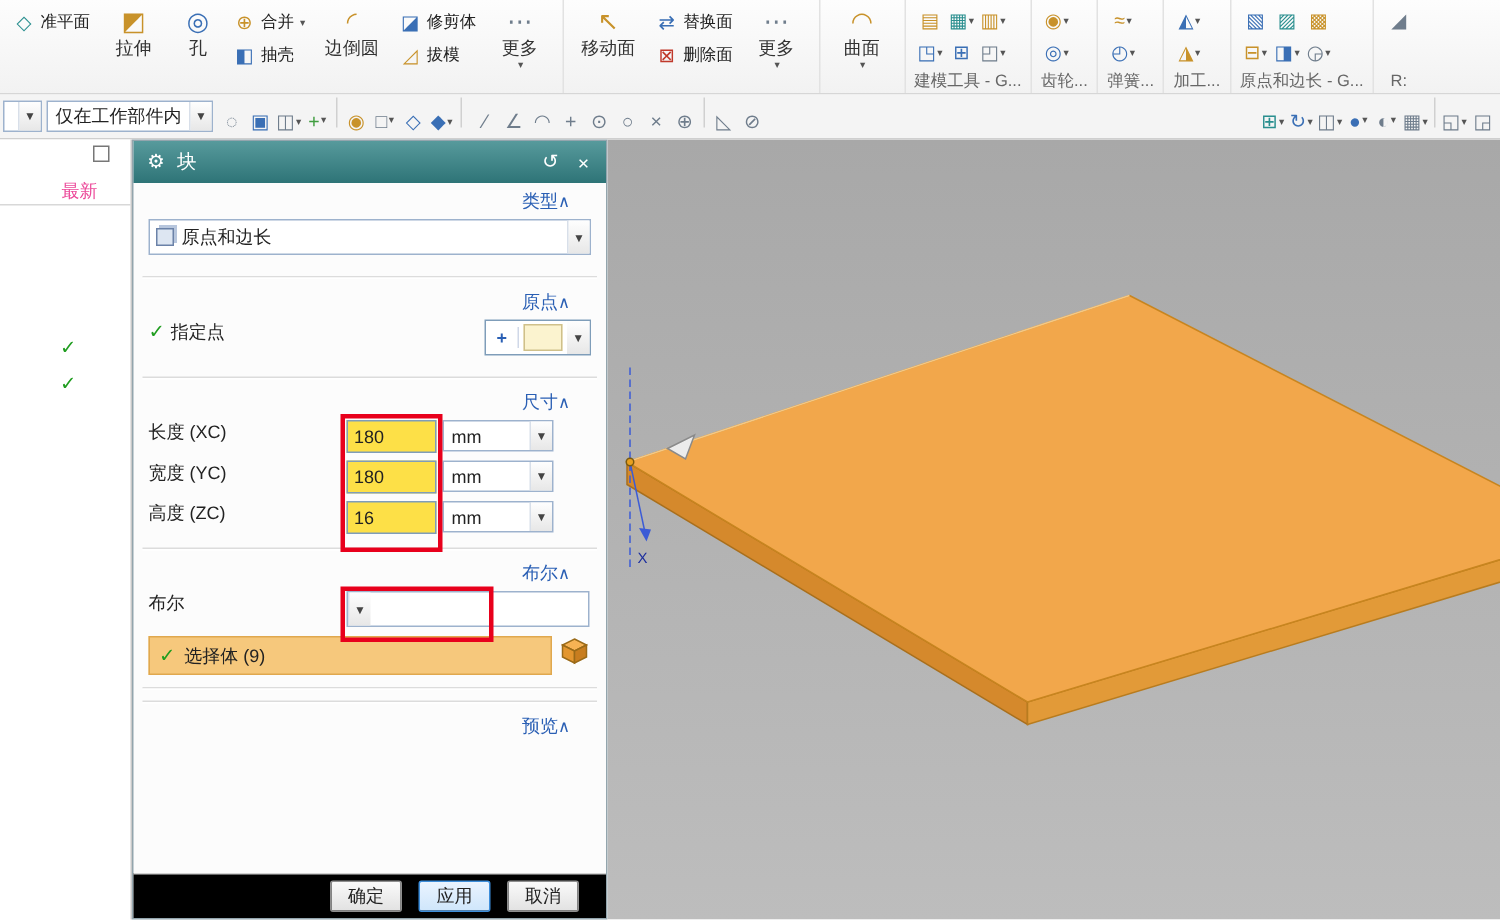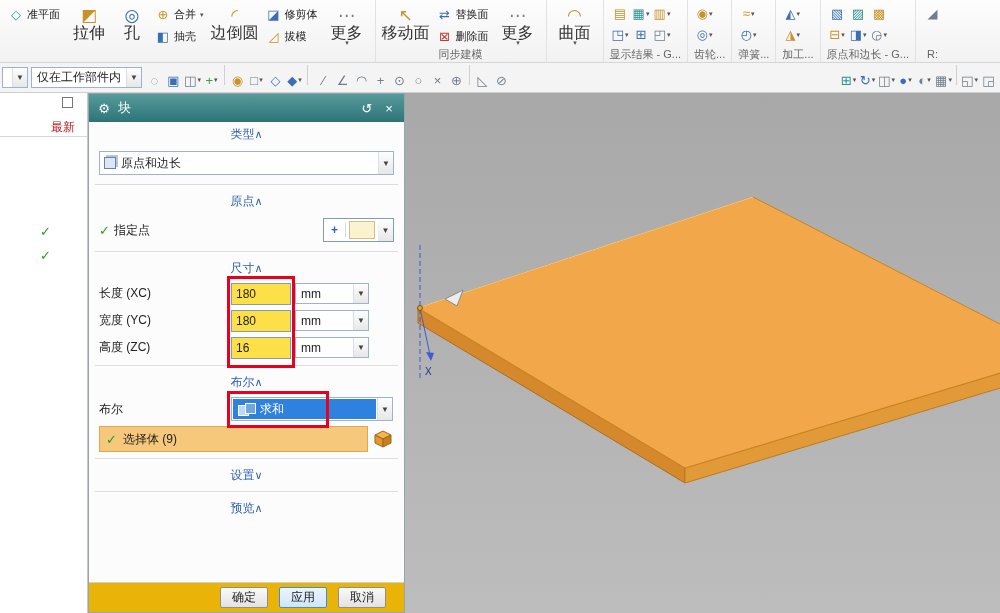--- a/index.html
+++ b/index.html
@@ -7,21 +7,21 @@
     font-family:"Liberation Sans","DejaVu Sans",sans-serif;font-size:12px;color:#222}
 
   
   .ribbon{position:absolute;left:0;top:0;width:1000px;height:63px;display:flex;
     background:linear-gradient(#fdfdfd,#f2f2f2);border-bottom:1px solid #d6d6d6;overflow:hidden}
   .rgroup{display:flex;flex-direction:column;border-right:1px solid #e2e2e2;padding:0 2px;flex:0 0 auto}
   .rgroup-body{flex:1;display:flex;align-items:flex-start;gap:3px;padding:2px 3px 0}
   .rgroup-label{height:15px;line-height:15px;text-align:center;font-size:11px;color:#666;white-space:nowrap;padding:0 4px}
   .btn-lg{width:46px;display:flex;flex-direction:column;align-items:center;padding-top:2px;cursor:default}
   .btn-lg .bic{width:24px;height:22px;display:flex;align-items:center;justify-content:center;font-size:17px}
-  .blabel{font-size:16px;line-height:13px;white-space:nowrap;color:#333}
+  .blabel{font-size:12px;line-height:13px;white-space:nowrap;color:#333}
   .btn-col{display:flex;flex-direction:column;gap:1px;padding-top:2px}
   .btn-sm{display:flex;align-items:center;gap:3px;height:21px;padding:0 3px;font-size:11px;white-space:nowrap}
   .btn-sm .bic{width:16px;height:16px;display:flex;align-items:center;justify-content:center;font-size:13px}
   .dd{font-size:7px;color:#555;margin-left:1px}
   .icon-grid{display:grid;grid-template-rows:repeat(2,21px);grid-auto-flow:column;align-items:center;gap:0 2px;padding:1px 2px}
   .c-gold{color:#c8922a}.c-blue{color:#3a6fb5}.c-teal{color:#2a8f8f}
   .c-green{color:#3f9d3f}.c-gray{color:#6f7d8c}.c-red{color:#c0392b}
 
   
   .selectbar{position:absolute;left:0;top:63px;width:1000px;height:30px;display:flex;align-items:center;
@@ -31,36 +31,36 @@
   .carr{width:15px;align-self:stretch;display:flex;align-items:center;justify-content:center;
     border-left:1px solid #d8dfe9;font-size:8px;color:#444;background:linear-gradient(#fefefe,#e7e7e7)}
   .tbic{min-width:19px;height:20px;display:inline-flex;align-items:center;justify-content:center;font-size:13px}
   .vsep{width:1px;height:20px;background:#d0d0d0;margin:0 3px;display:inline-block}
   .sb-spacer{flex:1}
 
   
   .navpanel{position:absolute;left:0;top:93px;width:88px;height:520px;background:#fff;border-right:1px solid #c9c9c9}
   .nav-float{position:absolute;top:4px;right:14px;width:11px;height:11px;border:1px solid #777;background:#fff}
   .nav-head{position:absolute;top:24px;left:0;width:100%;height:20px;line-height:20px;text-align:right;
-    padding-right:12px;border-bottom:1px solid #d8d8d8;color:#b91c1c}
+    padding-right:22px;border-bottom:1px solid #d8d8d8;color:#ec4899}
   .nav-check{position:absolute;left:40px;color:#1f9d1f;font-weight:bold;font-size:13px}
 
   
   .dialog{position:absolute;left:88px;top:93px;width:317px;height:520px;background:#fcfcfc;
     border:1px solid #93a5ad;display:flex;flex-direction:column}
   .dlg-title{height:28px;flex:0 0 28px;background:linear-gradient(#579a9c,#2e7477);color:#fff;
     display:flex;align-items:center;gap:6px;padding:0 7px}
   .dlg-title .t{flex:1;font-size:13px}
   .ticon{width:16px;text-align:center;font-size:13px;cursor:default}
-  .sec-h{height:24px;flex:0 0 24px;display:flex;align-items:center;justify-content:center;
-    padding:0 10px;color:#2a5fb4}
+  .sec-h{height:24px;flex:0 0 24px;display:flex;align-items:center;justify-content:flex-end;
+    padding:0 24px;color:#2a5fb4}
   .chev{color:#2a5fb4;font-size:11px}
   .divider{height:9px;flex:0 0 9px;position:relative}
   .divider::after{content:"";position:absolute;left:6px;right:6px;top:4px;border-top:1px solid #dcdcdc;border-bottom:1px solid #fff}
-  .row{display:flex;align-items:center;padding:0 10px;gap:4px}
+  .row{display:flex;padding:0 10px;gap:4px}
   .r34{height:34px;flex:0 0 34px}.r30{height:30px;flex:0 0 30px}.r27{height:27px;flex:0 0 27px}
   .lab{width:128px;flex:0 0 128px;white-space:nowrap}
   .wfull{flex:1}
   .field{width:60px;flex:0 0 60px;height:22px;border:1px solid #7f9db9;background:#fde047;padding:2px 4px;line-height:16px}
   .unitcombo{width:74px;flex:0 0 74px}
   .chk{color:#1f9d1f;font-weight:bold;font-size:13px}
   .mini-cube{width:12px;height:12px;flex:0 0 12px;margin-left:4px;background:#dde6f2;border:1px solid #6b82a8;
     box-shadow:2px -2px 0 #b7c6dd}
   .ptgroup{margin-left:auto;display:flex;align-items:center;border:1px solid #7f9db9;height:24px;background:#fff}
   .ptbtn{width:22px;text-align:center;color:#2a5fb4;font-weight:bold;border-right:1px solid #d0d8e8}
@@ -71,21 +71,21 @@
   .unite-ic{position:relative;width:17px;height:12px;display:inline-block;flex:0 0 17px}
   .unite-ic::before{content:"";position:absolute;left:0;top:2px;width:9px;height:9px;background:#bcd8f5;border:1px solid #fff}
   .unite-ic::after{content:"";position:absolute;left:7px;top:0;width:9px;height:9px;background:#6fa8e0;border:1px solid #fff}
   .selbody{flex:1;display:flex;align-items:center;gap:6px;background:#f6c87c;border:1px solid #e0a84e;
     height:26px;padding:0 6px}
   .cube-ic{width:22px;flex:0 0 22px;display:flex;justify-content:center}
   .magbtn{width:28px;height:25px;border:1px solid #7f9db9;background:#fff;display:flex;align-items:center;justify-content:center}
   .mag{position:relative;width:14px;height:14px;display:inline-block}
   .mag::before{content:"";position:absolute;left:0;top:0;width:8px;height:8px;border:2px solid #444;border-radius:50%}
   .mag::after{content:"";position:absolute;left:9px;top:9px;width:6px;height:2px;background:#444;transform:rotate(45deg);transform-origin:0 0}
-  .dlg-footer{margin-top:auto;height:30px;flex:0 0 30px;background:#eab308;border-top:1px solid #d2d2d2;
+  .dlg-footer{margin-top:auto;height:30px;flex:0 0 30px;background:#000000;border-top:1px solid #d2d2d2;
     display:flex;align-items:center;justify-content:flex-end;gap:11px;padding-right:18px}
   .fbtn{min-width:48px;height:21px;border:1px solid #8f8f8f;background:linear-gradient(#fafafa,#e2e2e2);
     display:flex;align-items:center;justify-content:center;border-radius:2px;padding:0 8px}
   .fbtn.apply{border-color:#3d8edb;background:linear-gradient(#eaf4ff,#cfe6fb)}
   .annot{position:absolute;border:3px solid #e8001c;pointer-events:none;z-index:5}
   .annot-dims{left:138px;top:182px;width:68px;height:92px}
   .annot-bool{left:138px;top:297px;width:102px;height:37px}
 
   
   .viewport{position:absolute;left:405px;top:93px;width:595px;height:520px}
@@ -159,21 +159,20 @@
           <span class="bic c-red">⊠</span>
           <span>删除面</span>
         </div>
       </div>
       <div class="btn-lg">
         <span class="bic c-gray">⋯</span>
         <span class="blabel">更多</span>
         <span class="dd">▾</span>
       </div>
     </div>
-    <div class="rgroup-label">同步建模</div>
   </div>
 
   <div class="rgroup">
     <div class="rgroup-body">
       <div class="btn-lg">
         <span class="bic c-gold">◠</span>
         <span class="blabel">曲面</span>
         <span class="dd">▾</span>
       </div>
     </div>
@@ -184,21 +183,21 @@
     <div class="rgroup-body">
         <div class="icon-grid">
           <span class="tbic c-gold">▤</span>
           <span class="tbic c-blue">◳<span class="dd">▾</span></span>
           <span class="tbic c-teal">▦<span class="dd">▾</span></span>
           <span class="tbic c-blue">⊞</span>
           <span class="tbic c-gold">▥<span class="dd">▾</span></span>
           <span class="tbic c-gray">◰<span class="dd">▾</span></span>
         </div>
       </div>
-    <div class="rgroup-label">显示结果 - G...</div>
+    <div class="rgroup-label">建模工具 - G...</div>
   </div>
 
   <div class="rgroup">
     <div class="rgroup-body">
         <div class="icon-grid">
           <span class="tbic c-gold">◉<span class="dd">▾</span></span>
           <span class="tbic c-blue">◎<span class="dd">▾</span></span>
         </div>
       </div>
     <div class="rgroup-label">齿轮...</div>
@@ -338,46 +337,38 @@
   </div>
   <div class="divider"></div>
 
   <div class="sec-h">
     <span>布尔</span>
     <span class="chev">∧</span>
   </div>
   <div class="row r30">
     <span class="lab">布尔</span>
     <div class="combo boolcombo" style="height:24px">
-      <span class="boolsel">
-        <span class="unite-ic"></span>
-        <span>求和</span>
-      </span>
       <span class="carr">▼</span>
     </div>
   </div>
   <div class="row r30">
     <div class="selbody">
       <span class="chk">✓</span>
       <span>选择体 (9)</span>
     </div>
     <span class="cube-ic">
       <svg width="20" height="20" viewBox="0 0 20 20">
         <polygon points="10,2 18,6 10,10 2,6" fill="#f6b254" stroke="#9a6a18"></polygon>
         <polygon points="2,6 10,10 10,18 2,14" fill="#e3962f" stroke="#9a6a18"></polygon>
         <polygon points="18,6 10,10 10,18 18,14" fill="#c87d1f" stroke="#9a6a18"></polygon>
       </svg>
     </span>
   </div>
   <div class="divider"></div>
 
-  <div class="sec-h">
-    <span>设置</span>
-    <span class="chev">∨</span>
-  </div>
   <div class="divider"></div>
 
   <div class="sec-h">
     <span>预览</span>
     <span class="chev">∧</span>
   </div>
 
   <div class="dlg-footer">
     <div class="fbtn">确定</div>
     <div class="fbtn apply">应用</div>

